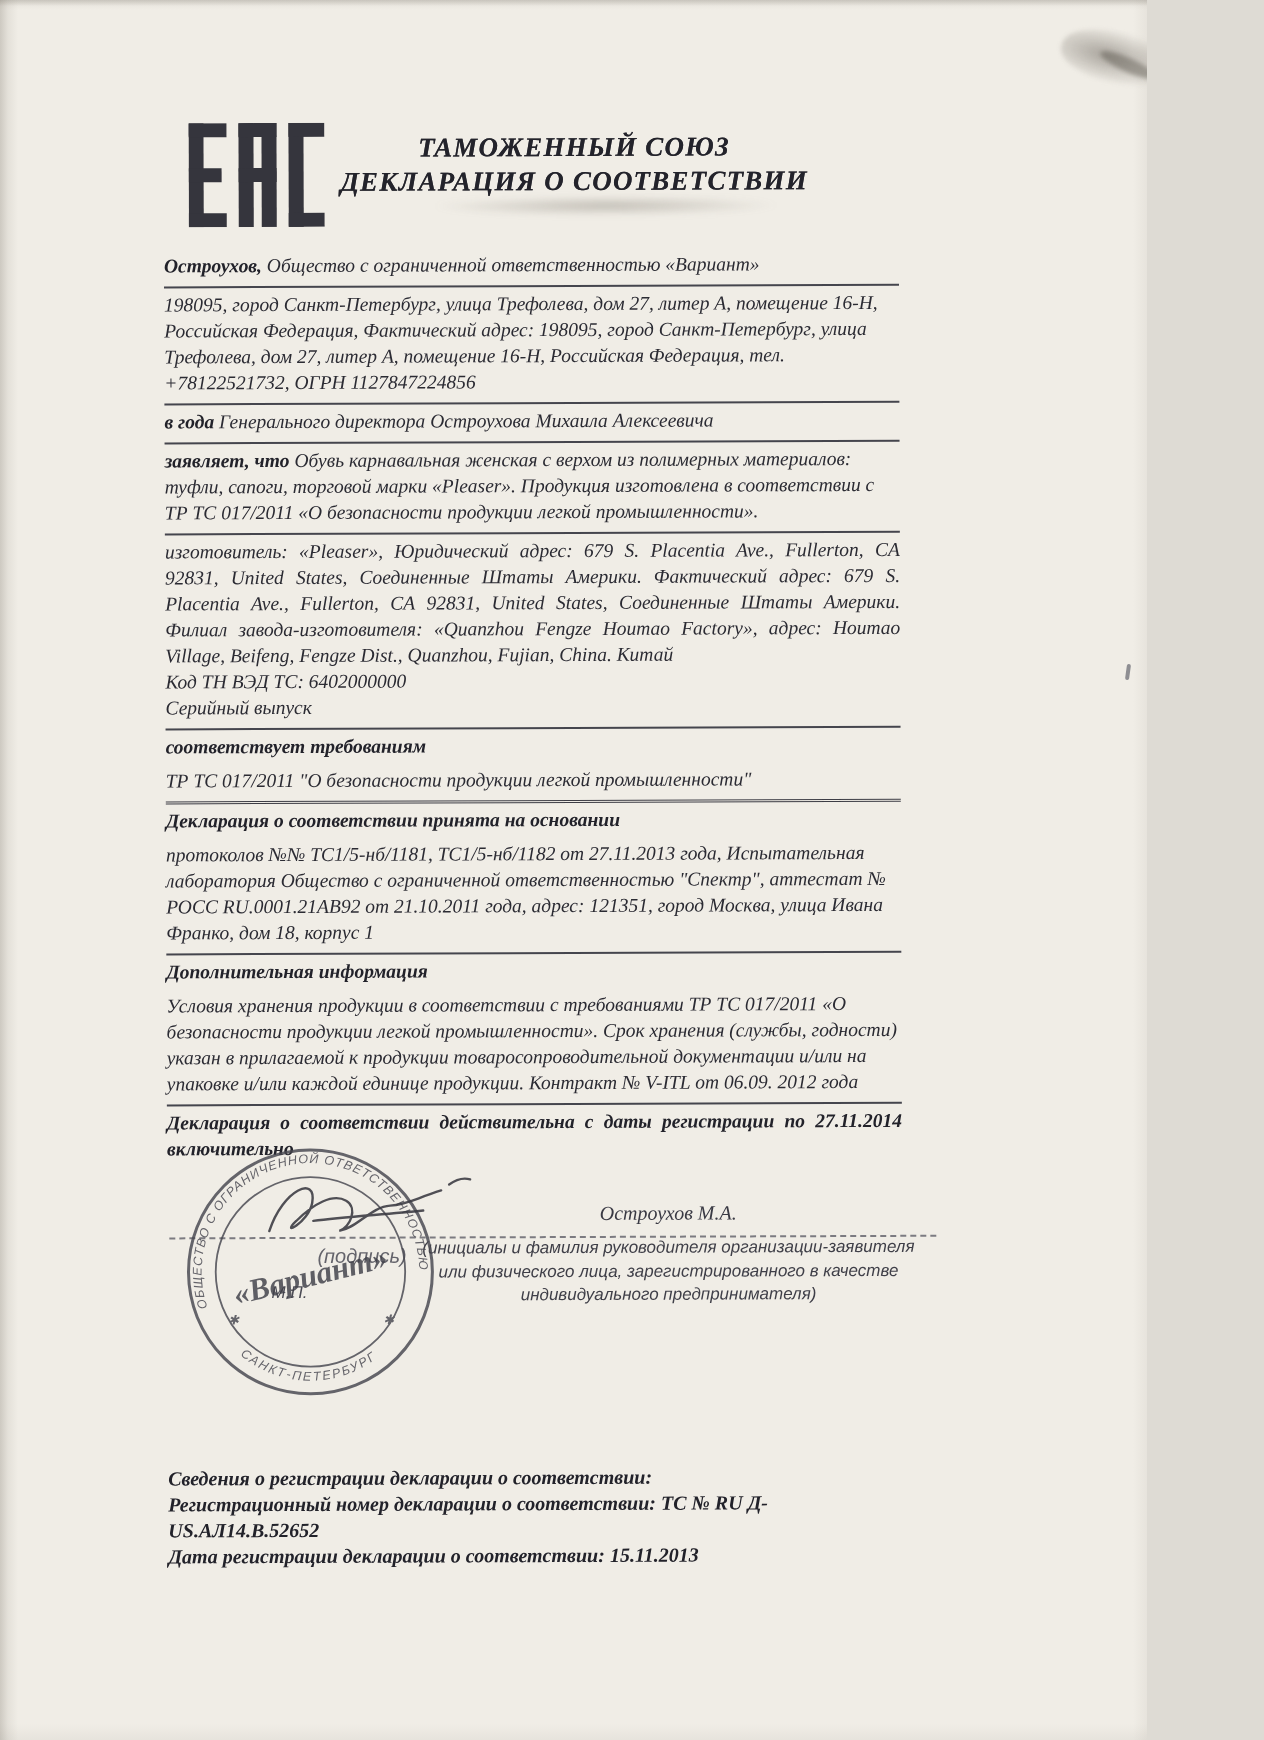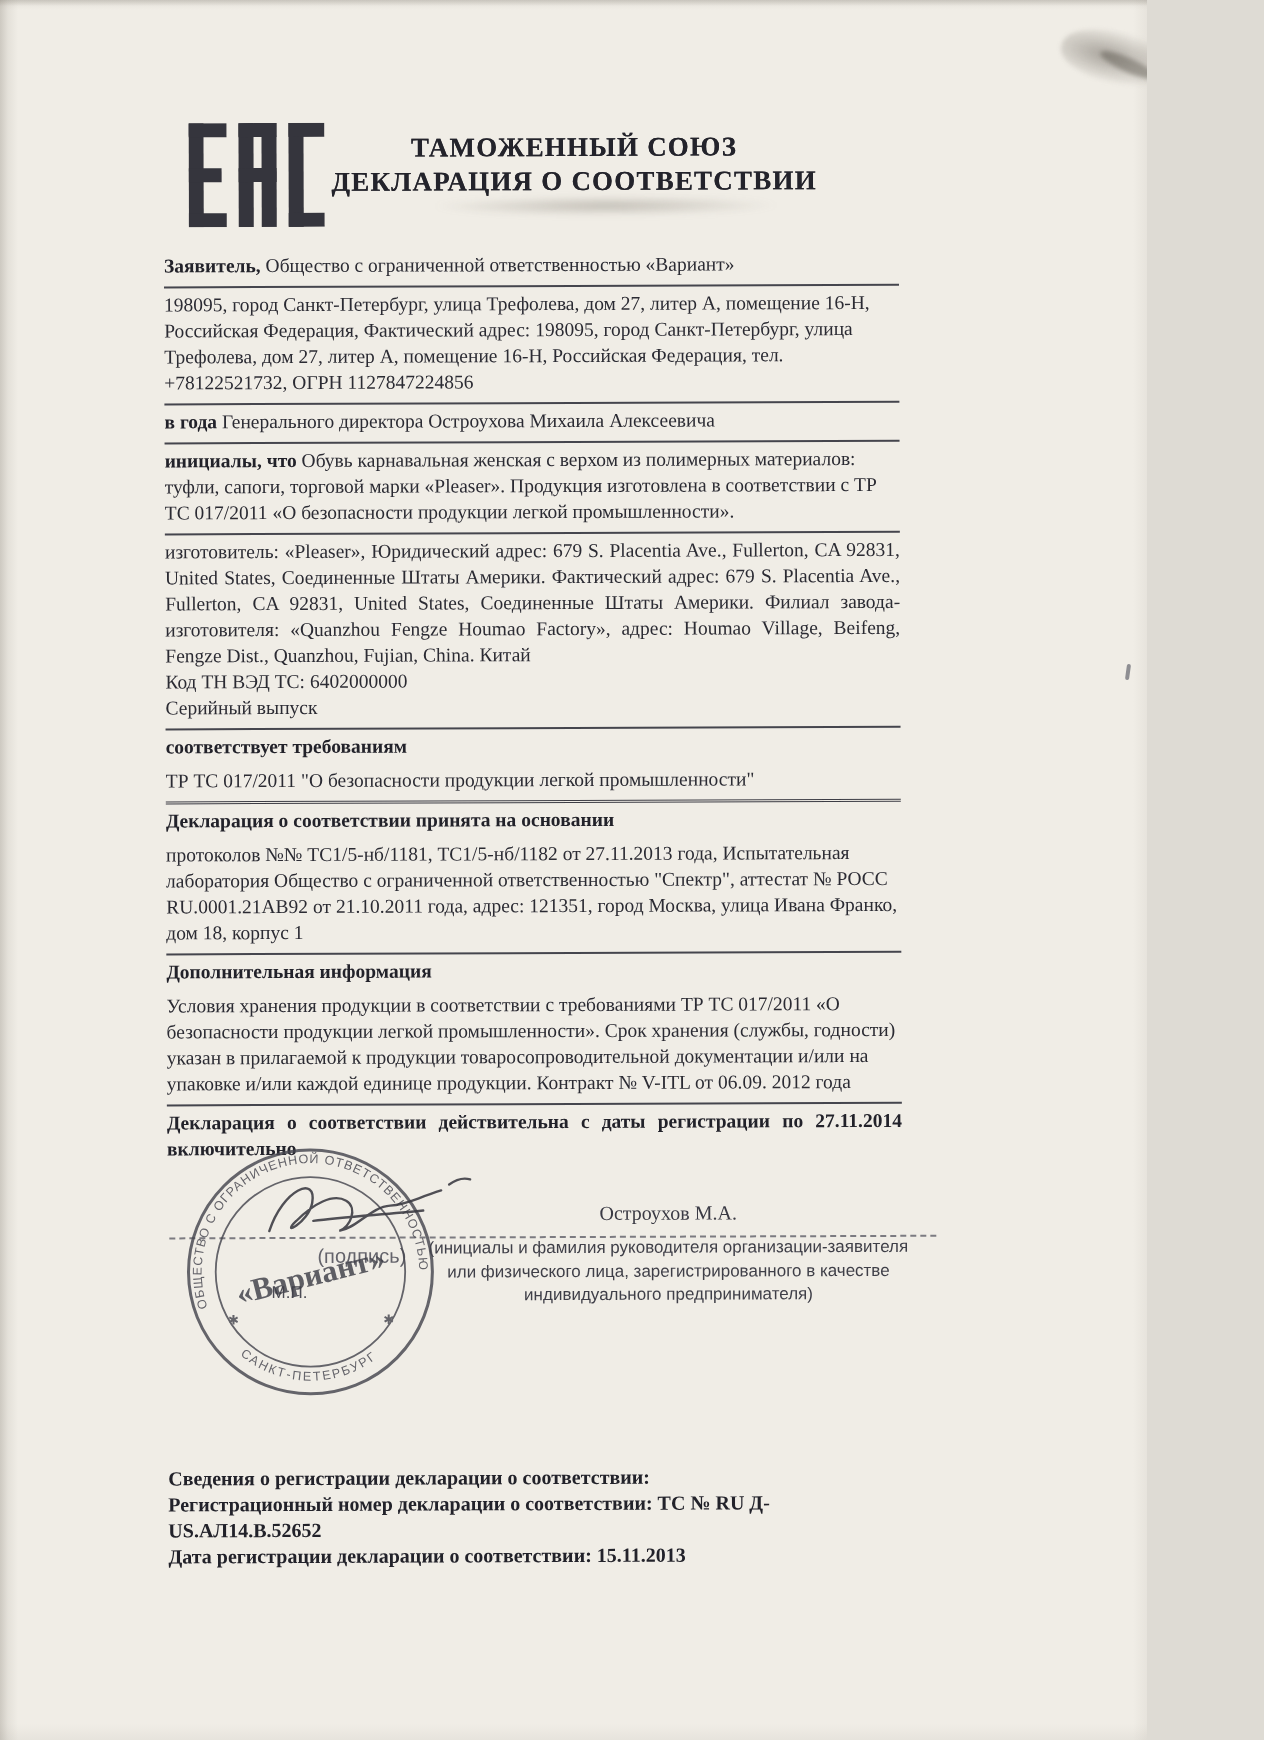--- a/index.html
+++ b/index.html
@@ -8,20 +8,21 @@
     width:1147px;height:1740px;
     background:#f0ede6;
     background-image:
       linear-gradient(90deg, rgba(140,134,124,.35) 0px, rgba(140,134,124,.12) 8px, rgba(140,134,124,0) 18px),
       linear-gradient(270deg, rgba(150,144,134,.10) 0px, rgba(150,144,134,0) 14px),
       linear-gradient(180deg, rgba(150,144,134,.14) 0px, rgba(150,144,134,0) 10px),
       linear-gradient(0deg, rgba(150,144,134,.10) 0px, rgba(150,144,134,0) 16px);
     overflow:hidden;
     font-family:"Liberation Serif", serif;
     color:#2b2b33;
+    font-style:italic;
   }
   .content{transform:rotate(-0.2deg);transform-origin:50% 0;}
   
   .doc-header{position:relative;height:248px;}
   .eac{position:absolute;left:188px;top:122px;width:136px;height:104px;}
   .titles{position:absolute;left:0;right:0;top:130px;text-align:center;}
   .title-line{font-weight:bold;font-size:27px;line-height:34px;letter-spacing:1.2px;color:#23232b;text-shadow:0 0 .6px rgba(35,35,43,.8);}
   .title-smudge{position:absolute;left:430px;top:196px;width:350px;height:20px;background:radial-gradient(ellipse at center, rgba(120,114,104,.38), rgba(120,114,104,0) 70%);filter:blur(3px);}
   
   .doc-body{margin:0 249px 0 163px;font-size:19.5px;line-height:26px;}
@@ -91,33 +92,33 @@
       <div class="titles">
         <div class="title-line">ТАМОЖЕННЫЙ СОЮЗ</div>
         <div class="title-line">ДЕКЛАРАЦИЯ О СООТВЕТСТВИИ</div>
       </div>
       <div class="title-smudge"></div>
     </header>
 
     <main class="doc-body">
 
       <section class="sec">
-        <p><b class="lbl">Заявитель,</b> <span>Общество с ограниченной ответственностью «Вариант»</span></p>
+        <p><b class="lbl">Остроухов,</b> <span>Общество с ограниченной ответственностью «Вариант»</span></p>
       </section>
 
       <section class="sec">
         <p>198095, город Санкт-Петербург, улица Трефолева, дом 27, литер А, помещение 16-Н, Российская Федерация, Фактический адрес: 198095, город Санкт-Петербург, улица Трефолева, дом 27, литер А, помещение 16-Н, Российская Федерация, тел. +78122521732, ОГРН 1127847224856</p>
       </section>
 
       <section class="sec">
         <p><b class="lbl">в года</b> <span>Генерального директора Остроухова Михаила Алексеевича</span></p>
       </section>
 
       <section class="sec">
-        <p><b class="lbl">инициалы, что</b> <span>Обувь карнавальная женская с верхом из полимерных материалов: туфли, сапоги, торговой марки «Pleaser». Продукция изготовлена в соответствии с ТР ТС 017/2011 «О безопасности продукции легкой промышленности».</span></p>
+        <p><b class="lbl">заявляет, что</b> <span>Обувь карнавальная женская с верхом из полимерных материалов: туфли, сапоги, торговой марки «Pleaser». Продукция изготовлена в соответствии с ТР ТС 017/2011 «О безопасности продукции легкой промышленности».</span></p>
       </section>
 
       <section class="sec">
         <p class="just">изготовитель: «Pleaser», Юридический адрес: 679 S. Placentia Ave., Fullerton, CA 92831, United States, Соединенные Штаты Америки. Фактический адрес: 679 S. Placentia Ave., Fullerton, CA 92831, United States, Соединенные Штаты Америки. Филиал завода-изготовителя: «Quanzhou Fengze Houmao Factory», адрес: Houmao Village, Beifeng, Fengze Dist., Quanzhou, Fujian, China. Китай</p>
         <p>Код ТН ВЭД ТС: 6402000000</p>
         <p>Серийный выпуск</p>
       </section>
 
       <section class="sec thick">
         <p class="lbl">соответствует требованиям</p>

